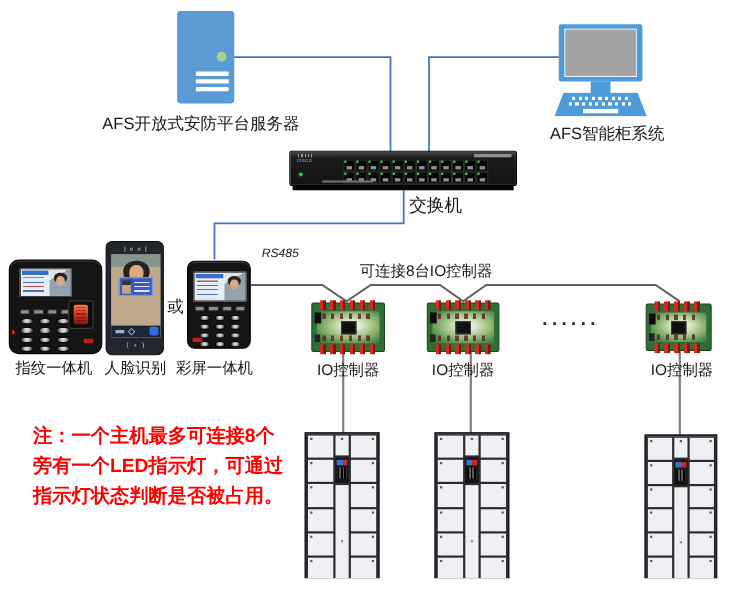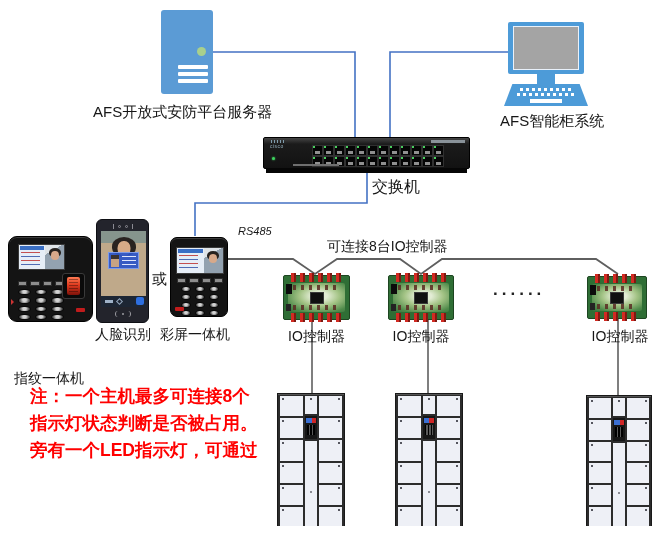--- a/index.html
+++ b/index.html
@@ -162,21 +162,21 @@
   .cab-base{position:absolute;left:0;right:0;bottom:0;height:5px;background:#101010;}
 
   
   #note{left:30px;top:383px;width:240px;}
   .note-line{color:var(--note_red);font-size:17.5px;line-height:27px;font-weight:600;white-space:nowrap;}
 
   
   #server-label{left:93px;top:103px;font-size:15px;}
   #monitor-label{left:500px;top:112px;font-size:15px;}
   #switch-label{left:372px;top:177px;font-size:16px;}
-  #lbl-fp{left:14px;top:326px;font-size:14px;margin-top:44px;}
+  #lbl-fp{left:14px;top:326px;font-size:14px;}
   #lbl-face{left:95px;top:326px;font-size:14px;}
   #lbl-color{left:160px;top:326px;font-size:14px;}
   #or-label{left:152px;top:270px;font-size:15px;}
   #rs485-label{left:238px;top:225px;font-size:11px;font-style:italic;}
   #bus-label{left:327px;top:238px;font-size:14px;}
   .ctrl-label{font-size:14px;text-align:center;}
   #ctl-lbl-1{left:283px;top:328px;width:67px;}
   #ctl-lbl-2{left:388px;top:328px;width:66px;}
   #ctl-lbl-3{left:585px;top:328px;width:70px;}
 </style>
@@ -463,17 +463,17 @@
           <div class="door"></div>
           <div class="door"></div>
           <div class="door"></div>
         </div>
       </div>
       <div class="cab-base"></div>
     </div>
 
   <div id="note" class="abs">
     <div class="note-line">注：一个主机最多可连接8个</div>
+    <div class="note-line">旁有一个LED指示灯，可通过</div>
     <div class="note-line">指示灯状态判断是否被占用。</div>
-    <div class="note-line">旁有一个LED指示灯，可通过</div>
   </div>
 
 </div>
 
 </body></html>

